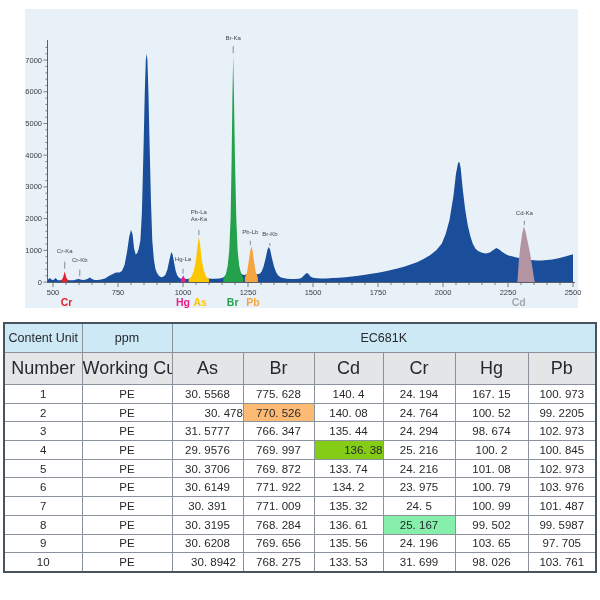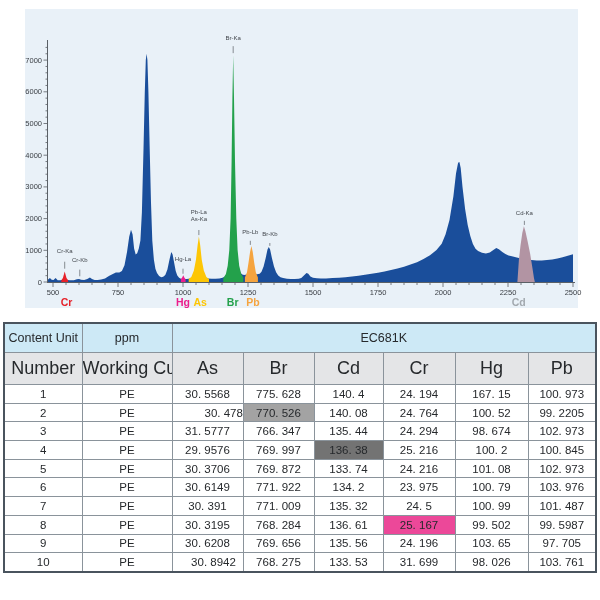--- a/index.html
+++ b/index.html
@@ -192,42 +192,42 @@
             <td style="background: rgb(255, 255, 255); margin-top: 19px;">775. 628</td>
             <td style="background: rgb(255, 255, 255);">140. 4</td>
             <td style="background: rgb(255, 255, 255);">24. 194</td>
             <td style="background: rgb(255, 255, 255);">167. 15</td>
             <td style="background: rgb(255, 255, 255);">100. 973</td>
           </tr>
           <tr class="drow">
             <td style="background: rgb(255, 255, 255);">2</td>
             <td style="background: rgb(255, 255, 255);">PE</td>
             <td style="background: rgb(255, 255, 255); padding-left: 32px;">30. 4782</td>
-            <td style="background: #a3a3a3;">770. 526</td>
+            <td style="background: #fdba74;">770. 526</td>
             <td style="background: rgb(255, 255, 255);">140. 08</td>
             <td style="background: rgb(255, 255, 255);">24. 764</td>
             <td style="background: rgb(255, 255, 255);">100. 52</td>
             <td style="background: rgb(255, 255, 255);">99. 2205</td>
           </tr>
           <tr class="drow">
             <td style="background: rgb(255, 255, 255);">3</td>
             <td style="background: rgb(255, 255, 255);">PE</td>
             <td style="background: rgb(255, 255, 255);">31. 5777</td>
             <td style="background: rgb(255, 255, 255);">766. 347</td>
             <td style="background: rgb(255, 255, 255);">135. 44</td>
             <td style="background: rgb(255, 255, 255);">24. 294</td>
             <td style="background: rgb(255, 255, 255);">98. 674</td>
             <td style="background: rgb(255, 255, 255);">102. 973</td>
           </tr>
           <tr class="drow">
             <td style="background: rgb(255, 255, 255);">4</td>
             <td style="background: rgb(255, 255, 255);">PE</td>
             <td style="background: rgb(255, 255, 255);">29. 9576</td>
             <td style="background: rgb(255, 255, 255);">769. 997</td>
-            <td style="background: #737373;">136. 38</td>
+            <td style="background: #84cc16; text-align: right;">136. 38</td>
             <td style="background: rgb(255, 255, 255);">25. 216</td>
             <td style="background: rgb(255, 255, 255);">100. 2</td>
             <td style="background: rgb(255, 255, 255);">100. 845</td>
           </tr>
           <tr class="drow">
             <td style="background: rgb(255, 255, 255);">5</td>
             <td style="background: rgb(255, 255, 255);">PE</td>
             <td style="background: rgb(255, 255, 255);">30. 3706</td>
             <td style="background: rgb(255, 255, 255);">769. 872</td>
             <td style="background: rgb(255, 255, 255);">133. 74</td>
@@ -254,21 +254,21 @@
             <td style="background: rgb(255, 255, 255);">24. 5</td>
             <td style="background: rgb(255, 255, 255);">100. 99</td>
             <td style="background: rgb(255, 255, 255);">101. 487</td>
           </tr>
           <tr class="drow">
             <td style="background: rgb(255, 255, 255);">8</td>
             <td style="background: rgb(255, 255, 255);">PE</td>
             <td style="background: rgb(255, 255, 255);">30. 3195</td>
             <td style="background: rgb(255, 255, 255);">768. 284</td>
             <td style="background: rgb(255, 255, 255);">136. 61</td>
-            <td style="background: #ec4899;">25. 167</td>
+            <td style="background: #86efac;">25. 167</td>
             <td style="background: rgb(255, 255, 255);">99. 502</td>
             <td style="background: rgb(255, 255, 255);">99. 5987</td>
           </tr>
           <tr class="drow">
             <td style="background: rgb(255, 255, 255);">9</td>
             <td style="background: rgb(255, 255, 255);">PE</td>
             <td style="background: rgb(255, 255, 255);">30. 6208</td>
             <td style="background: rgb(255, 255, 255);">769. 656</td>
             <td style="background: rgb(255, 255, 255);">135. 56</td>
             <td style="background: rgb(255, 255, 255);">24. 196</td>

